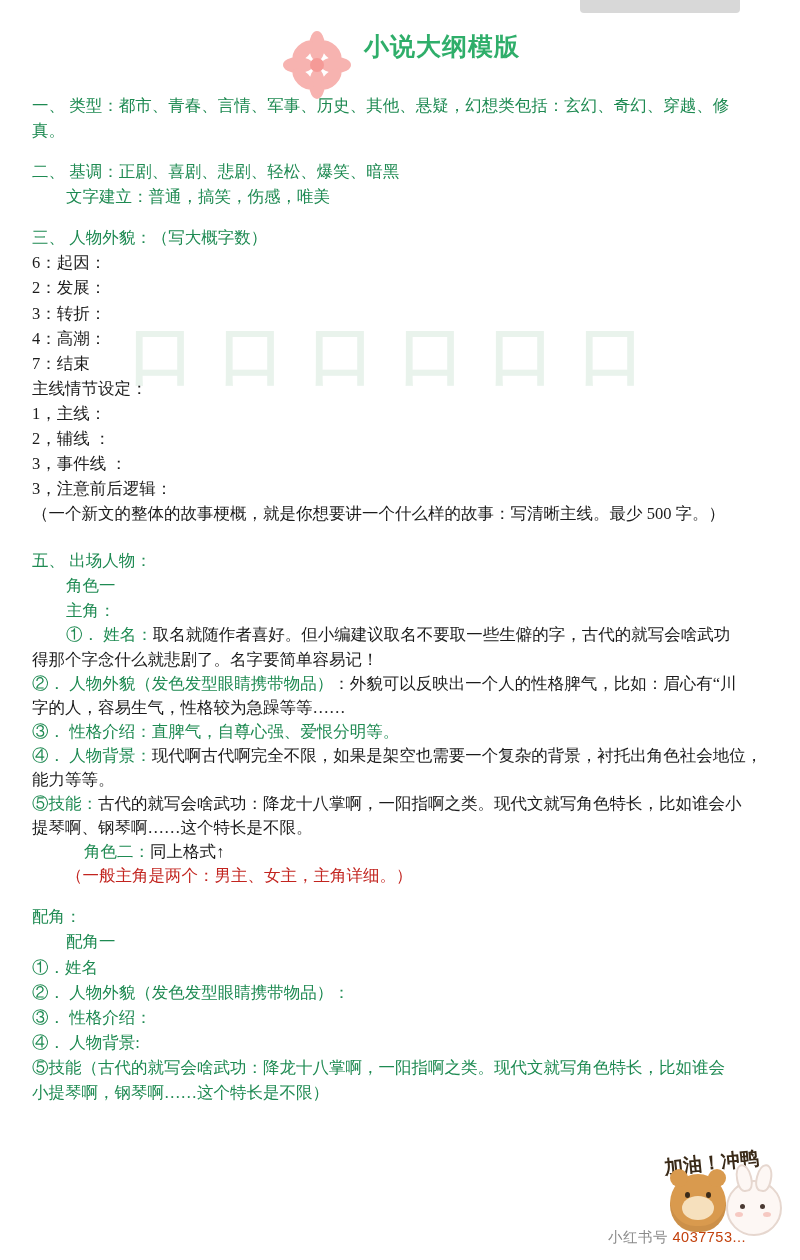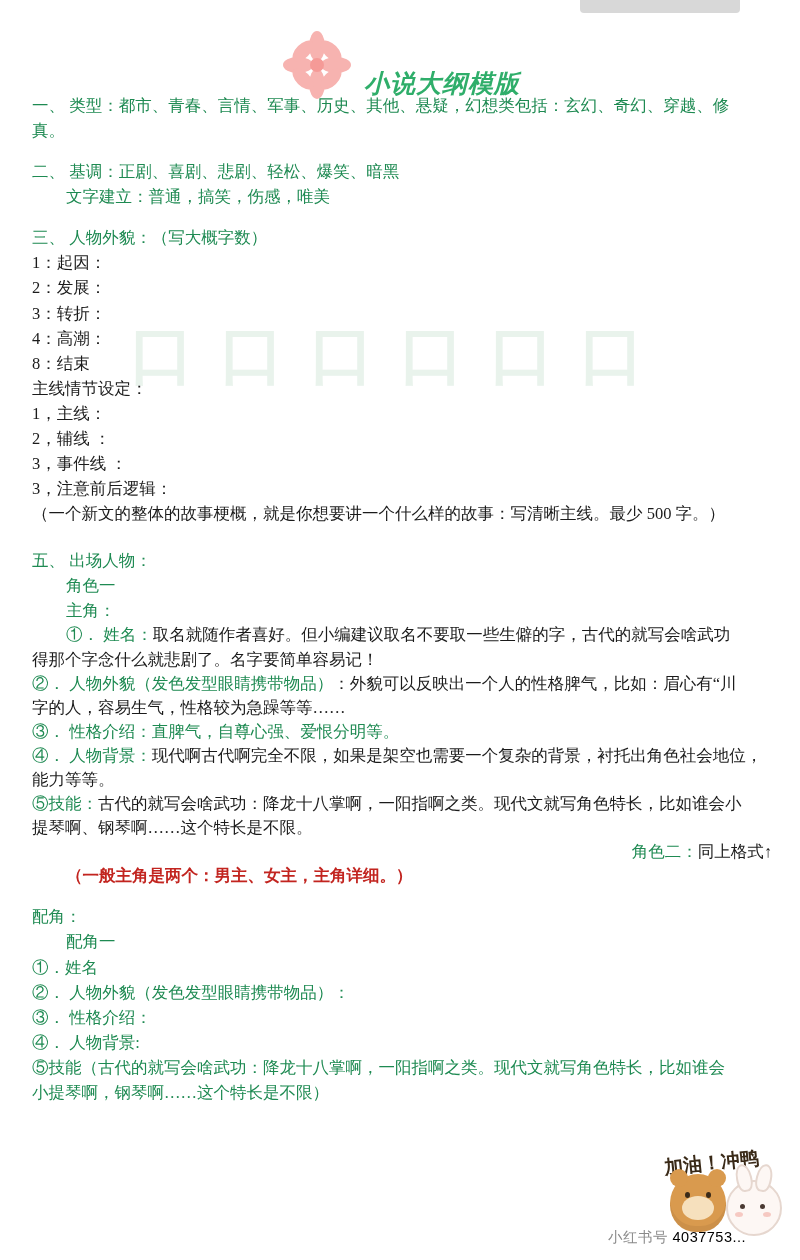--- a/index.html
+++ b/index.html
@@ -44,24 +44,23 @@
     font-weight: 700;
     user-select: none;
     pointer-events: none;
   }
   .title-row {
     position: absolute;
     top: 30px;
     left: 0;
     width: 800px;
     display: flex;
-    align-items: flex-end;
+    align-items: flex-start;
     justify-content: center;
     gap: 10px;
-    font-style: italic;
   }
   .flower {
     position: relative;
     width: 74px;
     height: 70px;
     flex: 0 0 auto;
   }
   .doc-title {
     font-size: 25px;
     color: #2fae6a;
@@ -76,23 +75,23 @@
     font-size: 16.5px;
     line-height: 1.52;
     color: #1d7d4c;
   }
   .ln {
     margin: 0;
     white-space: pre-wrap;
   }
   .green { color: #1e8a52; }
   .dark { color: #1b1b1b; }
-  .red { color: #c2241f; font-weight: 700; }
+  .red { color: #c2241f; font-weight: 400; }
   .indent1 { padding-left: 34px; }
-  .indent2 { padding-left: 52px; text-align: right; }
+  .indent2 { padding-left: 52px; }
   .gap-s { margin-top: 16px; }
   .gap-l { margin-top: 22px; }
   .tight { line-height: 1.46; }
   
   .sticker-wrap {
     position: absolute;
     left: 660px;
     top: 1150px;
     width: 130px;
     height: 96px;
@@ -199,21 +198,21 @@
   }
   .handle {
     position: absolute;
     left: 608px;
     top: 6px;
     font-size: 14.5px;
     color: #8a8a8a;
     font-family: "Liberation Sans", sans-serif;
     letter-spacing: 0.5px;
   }
-  .handle .hid { color: #000000; }
+  .handle .hid { color: #c2410c; }
 </style>
 </head>
 <body>
 
 <div class="page">
 
   <div class="top-notch"></div>
 
   <div class="watermark">口口口口口口</div>
 
@@ -237,25 +236,25 @@
   </div>
 
   <div class="content">
 
     <p class="ln green">一、 类型：都市、青春、言情、军事、历史、其他、悬疑，幻想类包括：玄幻、奇幻、穿越、修</p>
     <p class="ln green">真。</p>
     <p class="ln green gap-s">二、 基调：正剧、喜剧、悲剧、轻松、爆笑、暗黑</p>
     <p class="ln green indent1">文字建立：普通，搞笑，伤感，唯美</p>
     <p class="ln green gap-s">三、 人物外貌：（写大概字数）</p>
 
-    <p class="ln dark">1：起因：</p>
+    <p class="ln dark">6：起因：</p>
     <p class="ln dark">2：发展：</p>
     <p class="ln dark">3：转折：</p>
     <p class="ln dark">4：高潮：</p>
-    <p class="ln dark">8：结束</p>
+    <p class="ln dark">7：结束</p>
     <p class="ln dark">主线情节设定：</p>
     <p class="ln dark">1，主线：</p>
     <p class="ln dark">2，辅线 ：</p>
     <p class="ln dark">3，事件线 ：</p>
     <p class="ln dark">3，注意前后逻辑：</p>
     <p class="ln dark">（一个新文的整体的故事梗概，就是你想要讲一个什么样的故事：写清晰主线。最少 500 字。）</p>
 
     <p class="ln green gap-l">五、 出场人物：</p>
     <p class="ln green indent1">角色一</p>
     <p class="ln green indent1">主角：</p>

